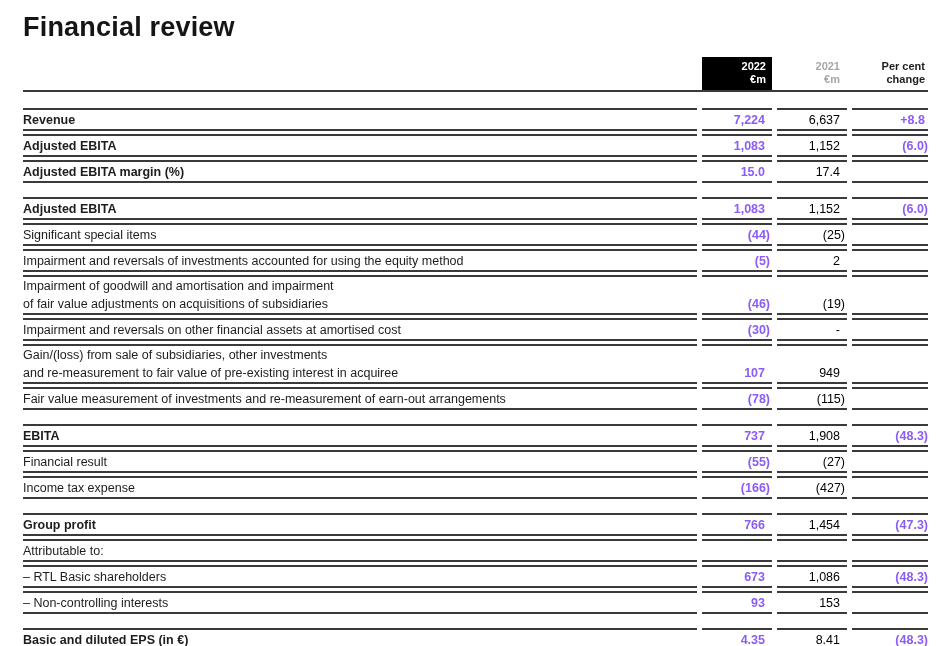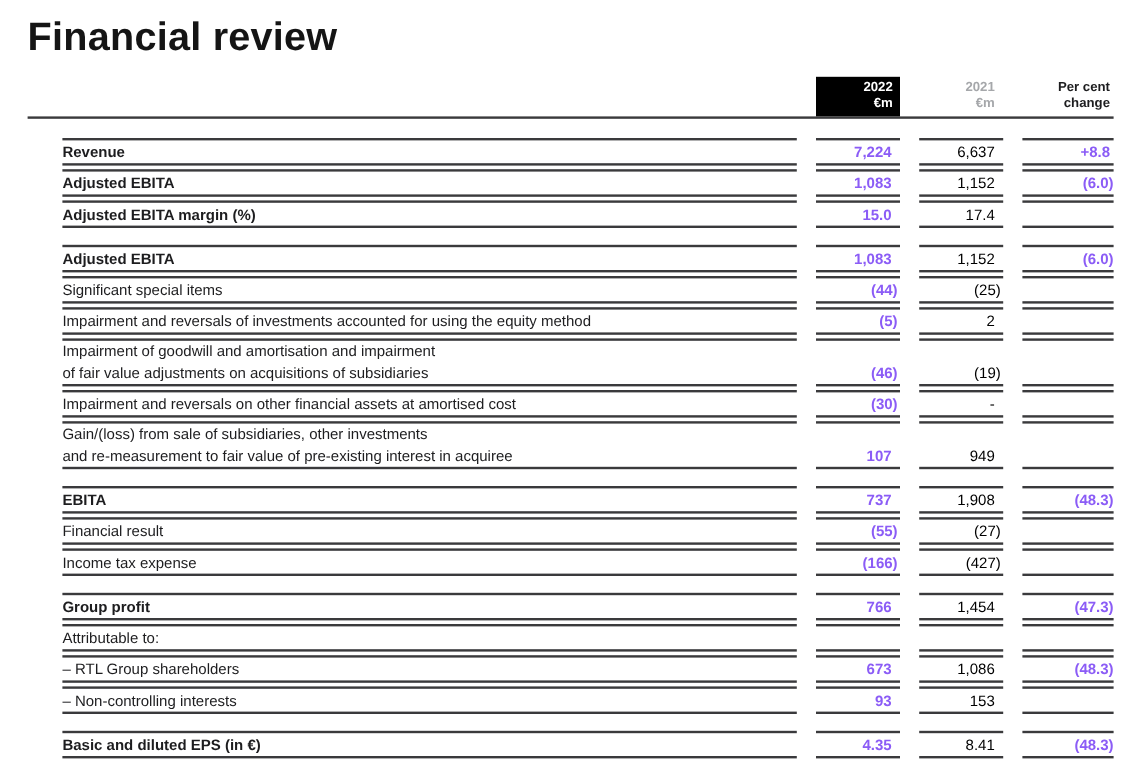--- a/index.html
+++ b/index.html
@@ -6,32 +6,32 @@
   html, body { margin: 0; padding: 0; background: #ffffff; }
   body {
     width: 945px; height: 646px;
     font-family: "Liberation Sans", "DejaVu Sans", sans-serif;
     color: #1d1d1f;
     overflow: hidden;
   }
   .page { padding: 12px 17px 0 23px; }
 
   .title {
-    font-size: 33px;
+    font-size: 27px;
     font-weight: 700;
     color: #151515;
     margin: 0 0 12px 0;
     letter-spacing: 0.2px;
   }
 
   
   .cols {
     display: grid;
     grid-template-columns: 1fr 70px 70px 76px;
-    column-gap: 16px;
+    column-gap: 5px;
   }
 
   
   .thead {
     align-items: end;
     border-bottom: 2.5px solid #3a3a3c;
     margin-top: 14px;
   }
   .hcell {
     font-size: 11px;
@@ -48,21 +48,21 @@
     padding: 5px 6px 4px 0;
     display: flex;
     flex-direction: column;
     justify-content: flex-end;
   }
   .h2021 { color: #a5a7aa; }
   .hpct  { color: #1d1d1f; padding-right: 3px; }
 
   
   .tbody { margin-top: 16px; }
-  .section { margin-bottom: 14px; margin-left: 29px; }
+  .section { margin-bottom: 14px; }
   .section:last-of-type { margin-bottom: 2px; }
   .row { margin-bottom: 3px; }
   .row:last-child { margin-bottom: 0; }
 
   .cell {
     border-top: 2px solid #3a3a3c;
     border-bottom: 2px solid #3a3a3c;
     min-height: 23px;
     display: flex;
     align-items: flex-end;
@@ -168,20 +168,26 @@
         <div class="cell num y2021">-</div>
         <div class="cell num pct-col"></div>
       </div>
       <div class="cols row">
         <div class="cell label">Gain/(loss) from sale of subsidiaries, other investments
 and re-measurement to fair value of pre-existing interest in acquiree</div>
         <div class="cell num y2022">107</div>
         <div class="cell num y2021">949</div>
         <div class="cell num pct-col"></div>
       </div>
+      <div class="cols row">
+        <div class="cell label">Fair value measurement of investments and re-measurement of earn-out arrangements</div>
+        <div class="cell num y2022 paren">(78)</div>
+        <div class="cell num y2021 paren">(115)</div>
+        <div class="cell num pct-col"></div>
+      </div>
     </div>
 
     <div class="section">
       <div class="cols row">
         <div class="cell label bold">EBITA</div>
         <div class="cell num y2022">737</div>
         <div class="cell num y2021">1,908</div>
         <div class="cell num pct-col paren">(48.3)</div>
       </div>
       <div class="cols row">
@@ -205,21 +211,21 @@
         <div class="cell num y2021">1,454</div>
         <div class="cell num pct-col paren">(47.3)</div>
       </div>
       <div class="cols row">
         <div class="cell label">Attributable to:</div>
         <div class="cell num y2022"></div>
         <div class="cell num y2021"></div>
         <div class="cell num pct-col"></div>
       </div>
       <div class="cols row">
-        <div class="cell label">– RTL Group shareholders</div>
+        <div class="cell label">– RTL Basic shareholders</div>
         <div class="cell num y2022">673</div>
         <div class="cell num y2021">1,086</div>
         <div class="cell num pct-col paren">(48.3)</div>
       </div>
       <div class="cols row">
         <div class="cell label">– Non-controlling interests</div>
         <div class="cell num y2022">93</div>
         <div class="cell num y2021">153</div>
         <div class="cell num pct-col"></div>
       </div>

